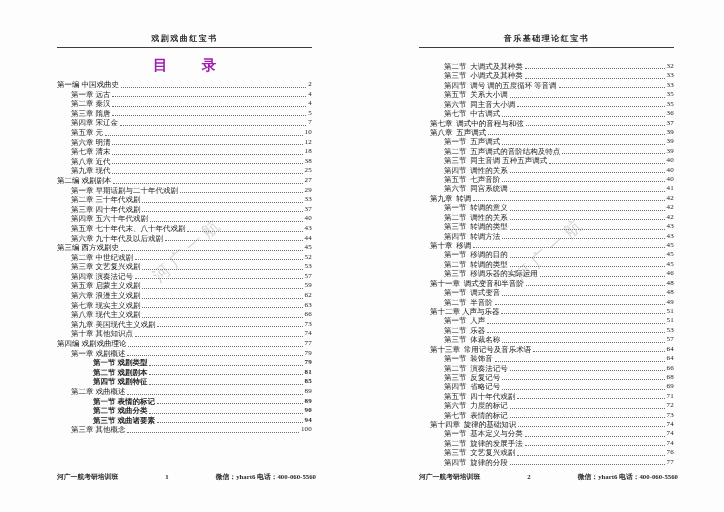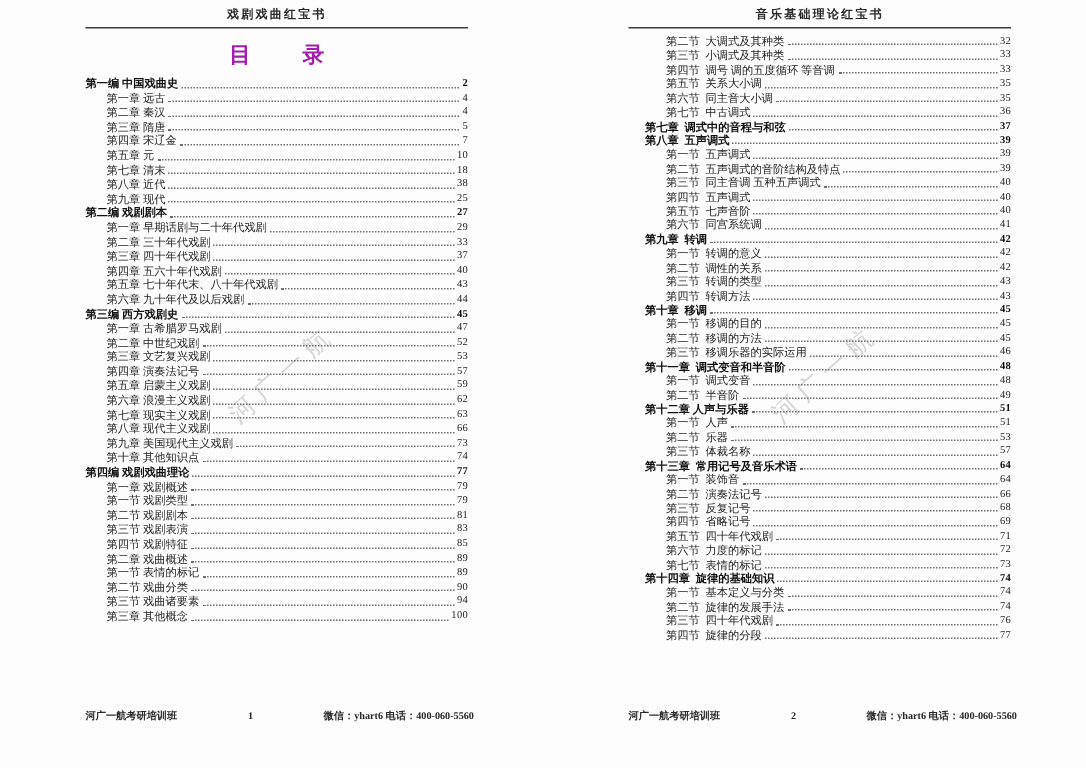--- a/index.html
+++ b/index.html
@@ -1,34 +1,34 @@
 <!DOCTYPE html>
 <html><head>
 <meta charset="utf-8">
 <style>
   html,body{margin:0;padding:0;width:724px;height:512px;overflow:hidden;
     background:#fdfdfd;font-family:"Liberation Serif","DejaVu Serif",serif;color:#1d1d1d;}
   .spread{display:flex;width:724px;height:512px;position:relative;}
   .page{width:362px;height:512px;position:relative;background:#fdfdfd;}
   .page-inner{margin:0 50px 0 57px;position:relative;}
-  .page-header{padding-top:4px;text-align:center;font-size:8px;font-weight:700;
+  .page-header{padding-top:33px;text-align:center;font-size:8px;font-weight:700;
     letter-spacing:1.5px;color:#2a2a2a;white-space:pre;}
   .header-rule{border-bottom:1.7px solid #3c3c3c;margin-top:3px;}
   .toc-title{text-align:center;font-size:14.5px;font-weight:700;letter-spacing:9px;
     padding-left:9px;margin:8px 0 5px;color:#a21caf;white-space:pre;}
   .toc{position:relative;z-index:2;}
   .toc--p1{margin-top:1px;}
-  .toc--p2{margin-top:4px;padding-left:11px;}
+  .toc--p2{margin-top:14px;padding-left:11px;}
   .toc-row{display:flex;height:var(--rh);line-height:var(--rh);font-size:7.5px;color:#232323;}
   .p1 .toc-row{--rh:9.6px;}
   .p2 .toc-row{--rh:9.43px;}
-  .toc-row.bold{font-weight:700;color:#101010;}
+  .toc-row.bold{font-weight:400;color:#101010;}
   .ind0{margin-left:0;}
   .ind1{margin-left:14px;}
-  .ind2{margin-left:14px;}
+  .ind2{margin-left:36px;font-weight:bold;}
   .label{white-space:pre;}
   .leader{flex:1;position:relative;min-width:8px;}
   .leader::after{content:"";position:absolute;left:2px;right:2px;bottom:2px;
     border-bottom:1px dotted #6e6e6e;}
   .num{font-size:7px;letter-spacing:0.2px;}
   .page-footer{position:absolute;left:57px;right:46px;bottom:30px;display:flex;
     justify-content:space-between;align-items:baseline;font-size:6.8px;font-weight:700;
     color:#2a2a2a;white-space:pre;}
   .footer-page{font-weight:700;}
   .watermark{position:absolute;left:108px;top:238px;width:160px;text-align:center;
@@ -74,20 +74,25 @@
             <span class="label">第四章 宋辽金</span>
             <span class="leader"></span>
             <span class="num">7</span>
           </div>
           <div class="toc-row ind1">
             <span class="label">第五章 元</span>
             <span class="leader"></span>
             <span class="num">10</span>
           </div>
           <div class="toc-row ind1">
+            <span class="label">第六章 明清</span>
+            <span class="leader"></span>
+            <span class="num">12</span>
+          </div>
+          <div class="toc-row ind1">
             <span class="label">第七章 清末</span>
             <span class="leader"></span>
             <span class="num">18</span>
           </div>
           <div class="toc-row ind1">
             <span class="label">第八章 近代</span>
             <span class="leader"></span>
             <span class="num">38</span>
           </div>
           <div class="toc-row ind1">
@@ -129,25 +134,20 @@
             <span class="label">第六章 九十年代及以后戏剧</span>
             <span class="leader"></span>
             <span class="num">44</span>
           </div>
           <div class="toc-row ind0 bold">
             <span class="label">第三编 西方戏剧史</span>
             <span class="leader"></span>
             <span class="num">45</span>
           </div>
           <div class="toc-row ind1">
-            <span class="label">第一章 古希腊罗马戏剧</span>
-            <span class="leader"></span>
-            <span class="num">47</span>
-          </div>
-          <div class="toc-row ind1">
             <span class="label">第二章 中世纪戏剧</span>
             <span class="leader"></span>
             <span class="num">52</span>
           </div>
           <div class="toc-row ind1">
             <span class="label">第三章 文艺复兴戏剧</span>
             <span class="leader"></span>
             <span class="num">53</span>
           </div>
           <div class="toc-row ind1">
@@ -197,25 +197,20 @@
           </div>
           <div class="toc-row ind2">
             <span class="label">第一节 戏剧类型</span>
             <span class="leader"></span>
             <span class="num">79</span>
           </div>
           <div class="toc-row ind2">
             <span class="label">第二节 戏剧剧本</span>
             <span class="leader"></span>
             <span class="num">81</span>
-          </div>
-          <div class="toc-row ind2">
-            <span class="label">第三节 戏剧表演</span>
-            <span class="leader"></span>
-            <span class="num">83</span>
           </div>
           <div class="toc-row ind2">
             <span class="label">第四节 戏剧特征</span>
             <span class="leader"></span>
             <span class="num">85</span>
           </div>
           <div class="toc-row ind1">
             <span class="label">第二章 戏曲概述</span>
             <span class="leader"></span>
             <span class="num">89</span>
@@ -304,21 +299,21 @@
             <span class="label">第二节  五声调式的音阶结构及特点</span>
             <span class="leader"></span>
             <span class="num">39</span>
           </div>
           <div class="toc-row ind1">
             <span class="label">第三节  同主音调 五种五声调式</span>
             <span class="leader"></span>
             <span class="num">40</span>
           </div>
           <div class="toc-row ind1">
-            <span class="label">第四节  五声调式</span>
+            <span class="label">第四节  调性的关系</span>
             <span class="leader"></span>
             <span class="num">40</span>
           </div>
           <div class="toc-row ind1">
             <span class="label">第五节  七声音阶</span>
             <span class="leader"></span>
             <span class="num">40</span>
           </div>
           <div class="toc-row ind1">
             <span class="label">第六节  同宫系统调</span>
@@ -354,21 +349,21 @@
             <span class="label">第十章  移调</span>
             <span class="leader"></span>
             <span class="num">45</span>
           </div>
           <div class="toc-row ind1">
             <span class="label">第一节  移调的目的</span>
             <span class="leader"></span>
             <span class="num">45</span>
           </div>
           <div class="toc-row ind1">
-            <span class="label">第二节  移调的方法</span>
+            <span class="label">第二节  转调的类型</span>
             <span class="leader"></span>
             <span class="num">45</span>
           </div>
           <div class="toc-row ind1">
             <span class="label">第三节  移调乐器的实际运用</span>
             <span class="leader"></span>
             <span class="num">46</span>
           </div>
           <div class="toc-row ind0 bold">
             <span class="label">第十一章  调式变音和半音阶</span>
@@ -454,21 +449,21 @@
             <span class="label">第一节  基本定义与分类</span>
             <span class="leader"></span>
             <span class="num">74</span>
           </div>
           <div class="toc-row ind1">
             <span class="label">第二节  旋律的发展手法</span>
             <span class="leader"></span>
             <span class="num">74</span>
           </div>
           <div class="toc-row ind1">
-            <span class="label">第三节  四十年代戏剧</span>
+            <span class="label">第三节  文艺复兴戏剧</span>
             <span class="leader"></span>
             <span class="num">76</span>
           </div>
           <div class="toc-row ind1">
             <span class="label">第四节  旋律的分段</span>
             <span class="leader"></span>
             <span class="num">77</span>
           </div>
         </div>
     </div>

